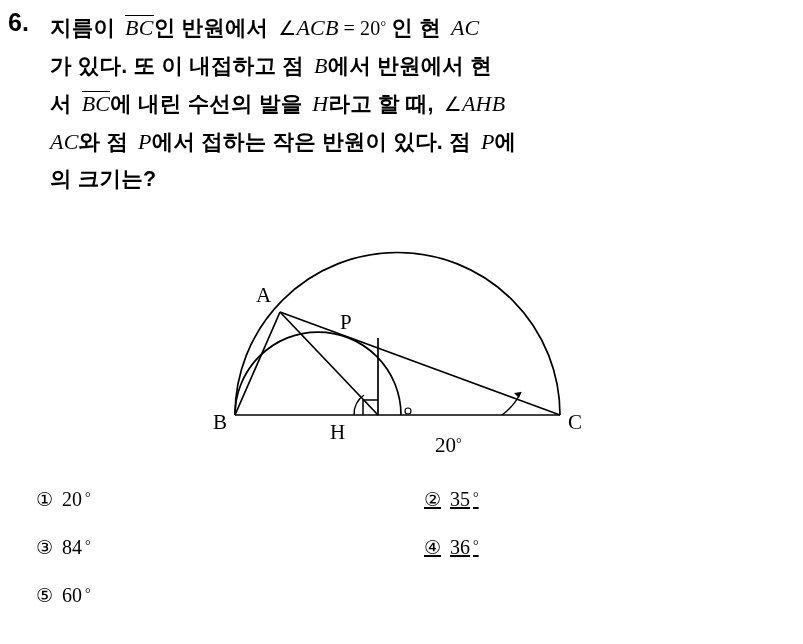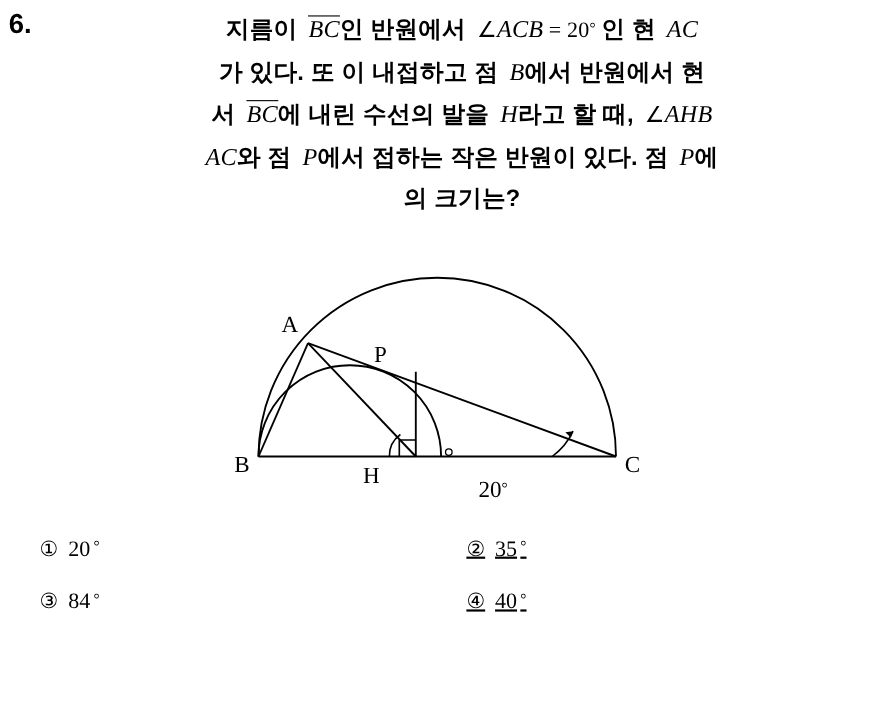--- a/index.html
+++ b/index.html
@@ -36,21 +36,20 @@
     top: 8px;
     width: 740px;
     font-family: "Liberation Sans", sans-serif;
     font-weight: bold;
     font-size: 21.5px;
     line-height: 37px;
     letter-spacing: 0.2px;
   }
   .q-line {
     white-space: nowrap;
-    text-align: center;
   }
   .mi {
     font-family: "Liberation Serif", serif;
     font-style: italic;
     font-weight: normal;
     font-size: 22px;
   }
   .mn {
     font-family: "Liberation Serif", serif;
     font-style: normal;
@@ -194,18 +193,23 @@
       </div>
       <div class="choice col2">
         <span class="marker">②</span><span class="val">35</span><span class="val"><span class="deg2">°</span></span>
       </div>
     </div>
     <div class="choice-row">
       <div class="choice col1">
         <span class="marker">③</span><span class="val">84</span><span class="val"><span class="deg2">°</span></span>
       </div>
       <div class="choice col2">
-        <span class="marker">④</span><span class="val">40</span><span class="val"><span class="deg2">°</span></span>
+        <span class="marker">④</span><span class="val">36</span><span class="val"><span class="deg2">°</span></span>
+      </div>
+    </div>
+    <div class="choice-row">
+      <div class="choice col1">
+        <span class="marker">⑤</span><span class="val">60</span><span class="val"><span class="deg2">°</span></span>
       </div>
     </div>
   </div>
 
 </div>
 
 </body></html>

